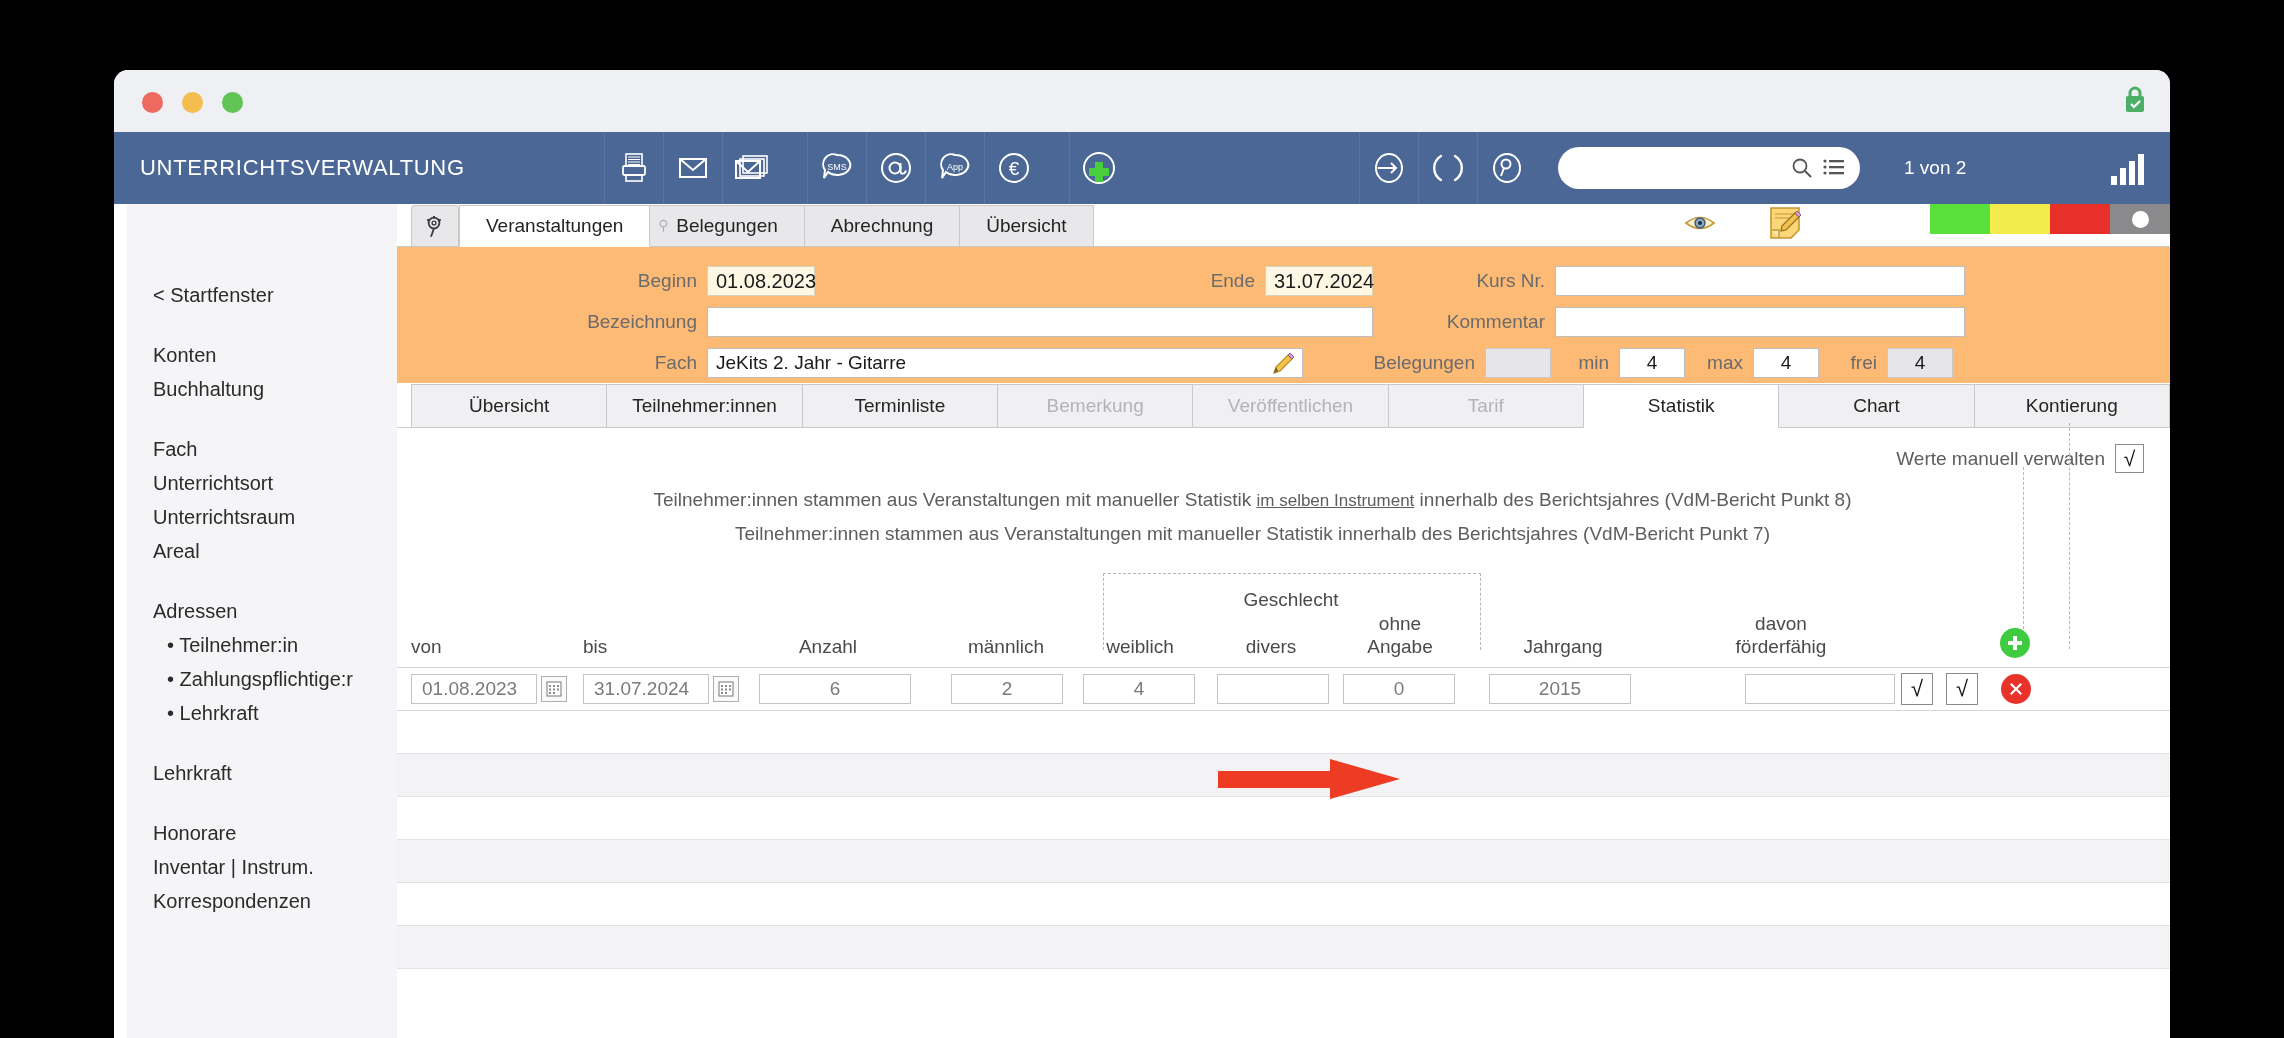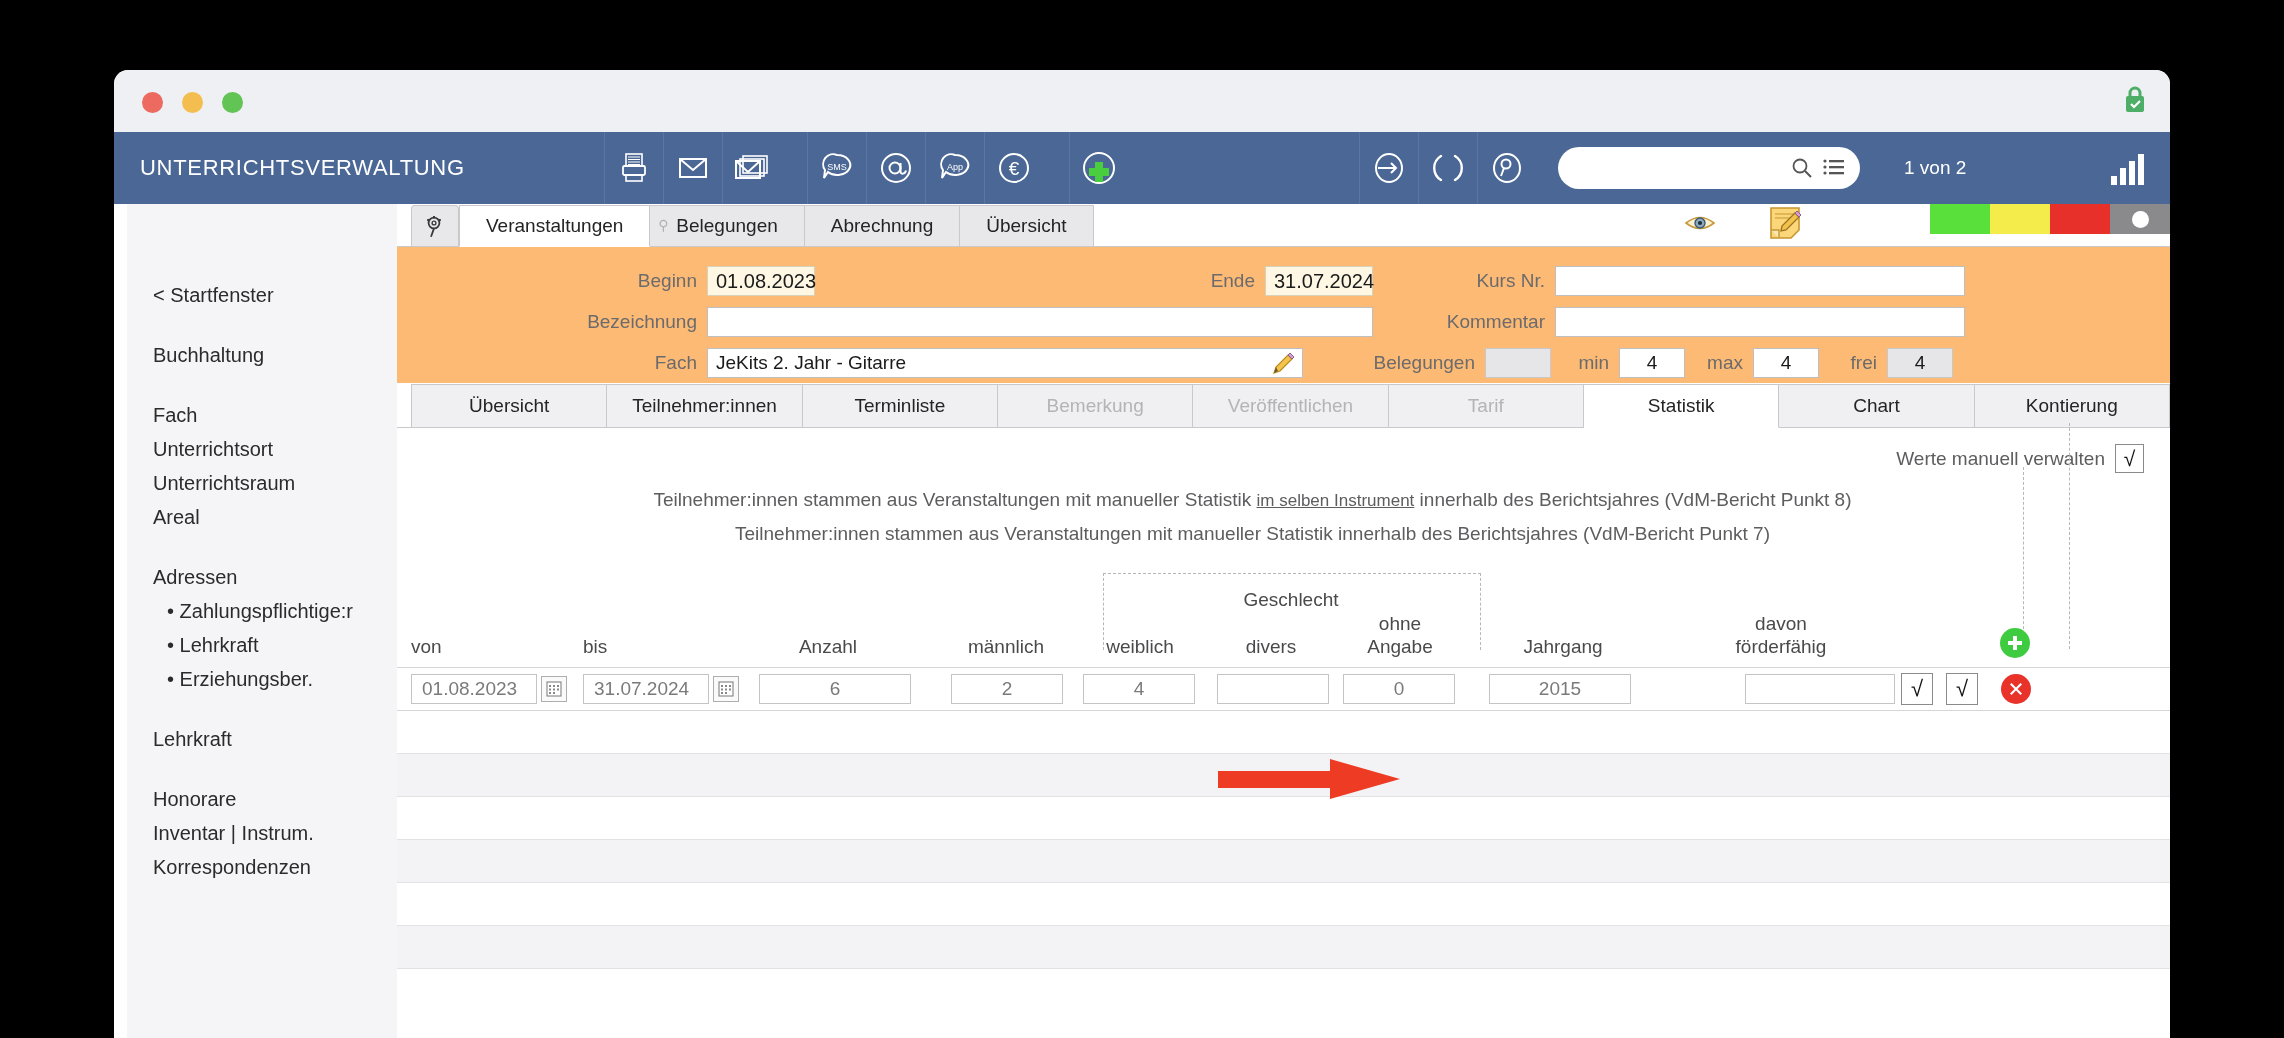--- a/index.html
+++ b/index.html
@@ -588,33 +588,34 @@
       </div>
     </div>
 
     <div class="body-area">
 
       <div class="sidebar">
         <div class="side-top"></div>
         <div class="side-link">&lt; Startfenster</div>
         <div class="side-spacer"></div>
 
+        <div class="side-link">Konten</div>
         <div class="side-link">Buchhaltung</div>
         <div class="side-spacer"></div>
 
         <div class="side-link">Fach</div>
         <div class="side-link">Unterrichtsort</div>
         <div class="side-link">Unterrichtsraum</div>
         <div class="side-link">Areal</div>
         <div class="side-spacer"></div>
 
         <div class="side-link">Adressen</div>
+        <div class="side-sub">• Teilnehmer:in</div>
         <div class="side-sub">• Zahlungspflichtige:r</div>
         <div class="side-sub">• Lehrkraft</div>
-        <div class="side-sub">• Erziehungsber.</div>
         <div class="side-spacer"></div>
 
         <div class="side-link">Lehrkraft</div>
         <div class="side-spacer"></div>
 
         <div class="side-link">Honorare</div>
         <div class="side-link">Inventar | Instrum.</div>
         <div class="side-link">Korrespondenzen</div>
       </div>
 

